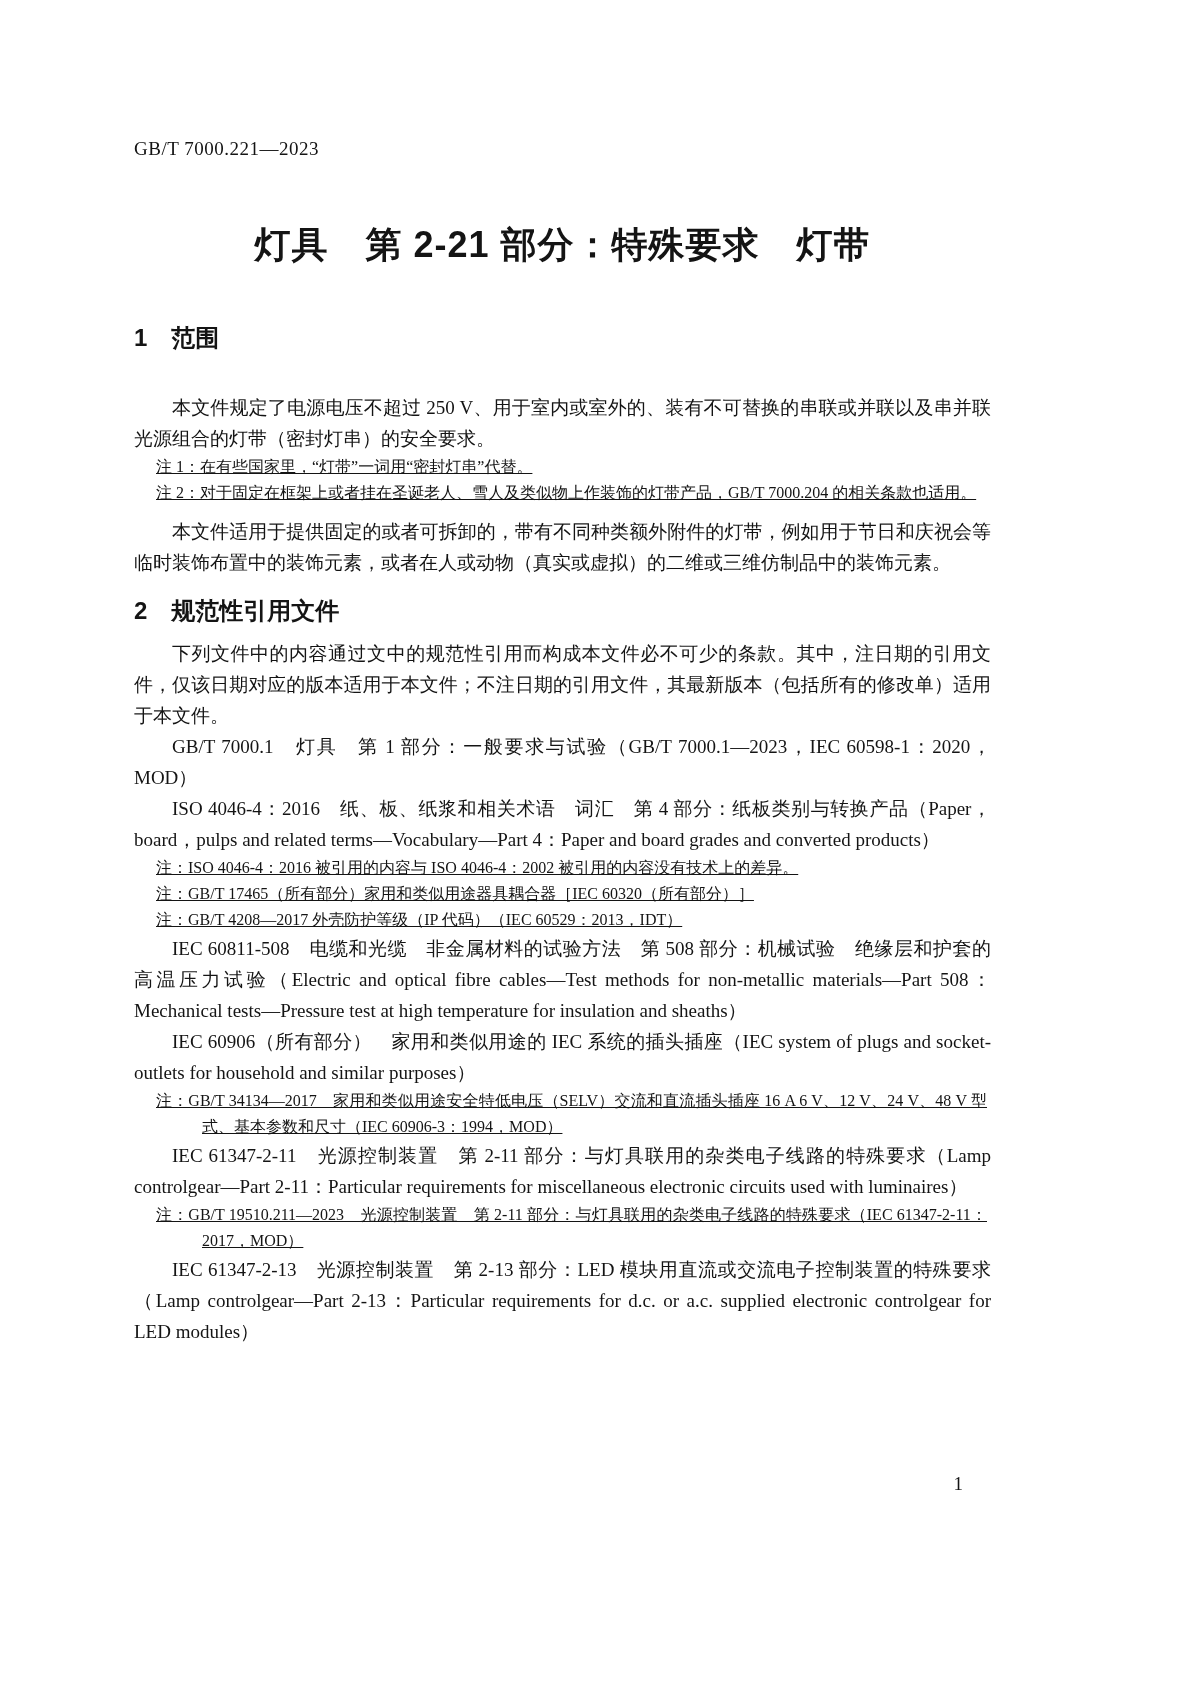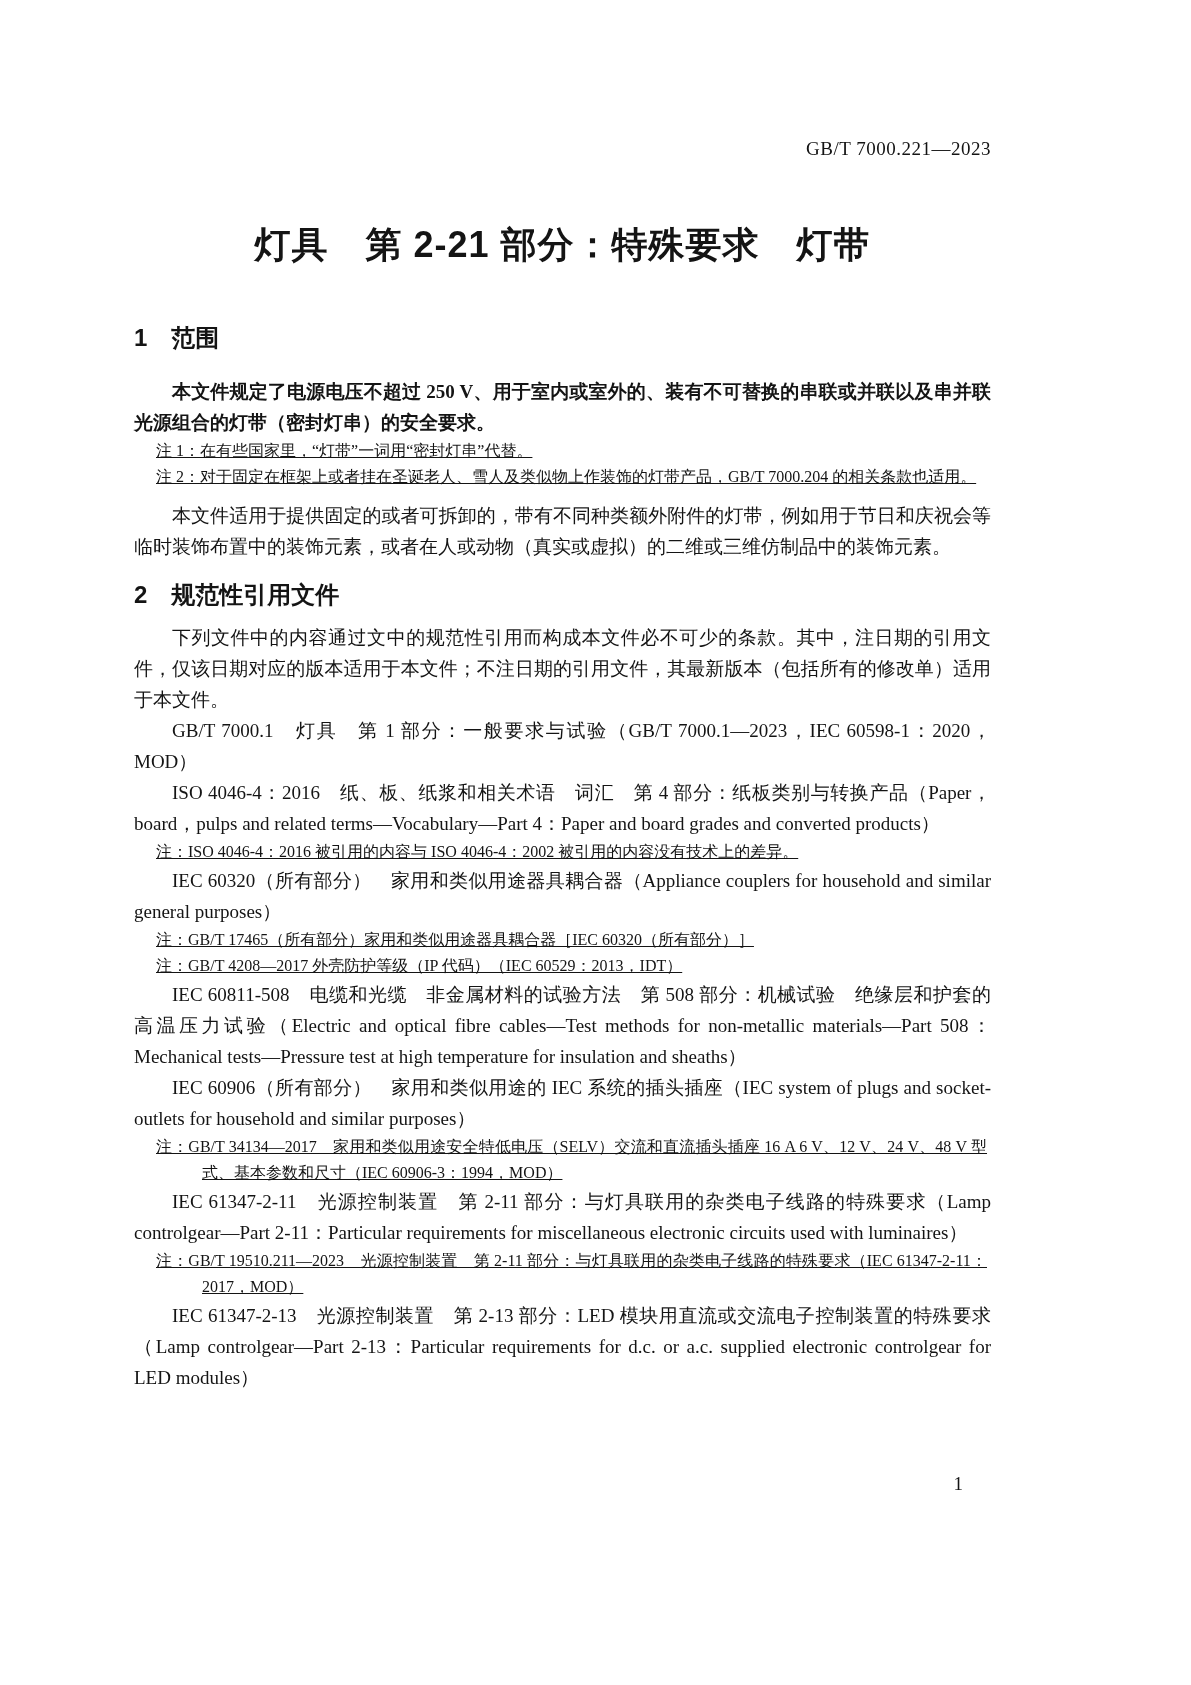--- a/index.html
+++ b/index.html
@@ -12,21 +12,20 @@
     background: #ffffff;
     color: #141414;
     font-family: "Liberation Serif", "DejaVu Serif", serif;
     padding: 138px 200px 0 134px;
     overflow: hidden;
   }
 
   .doc-number {
     font-size: 19px;
     line-height: 22px;
-    text-align: right;
     letter-spacing: 0.5px;
   }
 
   .doc-title {
     margin: 66px 0 0 0;
     font-size: 36px;
     line-height: 38px;
     text-align: center;
     font-weight: 700;
     font-family: "Liberation Sans", "DejaVu Sans", sans-serif;
@@ -43,21 +42,21 @@
   .sec1 { margin-top: 61px; }
   .sec2 { margin-top: 20px; }
 
   .body-p, .ref {
     margin: 0;
     font-size: 19px;
     line-height: 31px;
     text-align: justify;
     text-indent: 2em;
   }
-  .p1    { margin-top: 26px; font-weight: bold; }
+  .p1    { margin-top: 42px; }
   .p2    { margin-top: 10px; }
   .intro { margin-top: 15px; }
 
   .note {
     margin: 0 4px 0 22px;
     font-size: 16px;
     line-height: 26px;
     text-align: justify;
     padding-left: 46px;
     text-indent: -46px;
@@ -87,21 +86,20 @@
   <p class="note">注 2：对于固定在框架上或者挂在圣诞老人、雪人及类似物上作装饰的灯带产品，GB/T 7000.204 的相关条款也适用。</p>
   <p class="body-p p2">本文件适用于提供固定的或者可拆卸的，带有不同种类额外附件的灯带，例如用于节日和庆祝会等临时装饰布置中的装饰元素，或者在人或动物（真实或虚拟）的二维或三维仿制品中的装饰元素。</p>
 
   <h2 class="sec-heading sec2">2　规范性引用文件</h2>
 
   <p class="body-p intro">下列文件中的内容通过文中的规范性引用而构成本文件必不可少的条款。其中，注日期的引用文件，仅该日期对应的版本适用于本文件；不注日期的引用文件，其最新版本（包括所有的修改单）适用于本文件。</p>
 
   <p class="ref">GB/T 7000.1　灯具　第 1 部分：一般要求与试验（GB/T 7000.1—2023，IEC 60598-1：2020，MOD）</p>
   <p class="ref">ISO 4046-4：2016　纸、板、纸浆和相关术语　词汇　第 4 部分：纸板类别与转换产品（Paper，board，pulps and related terms—Vocabulary—Part 4：Paper and board grades and converted products）</p>
   <p class="note">注：ISO 4046-4：2016 被引用的内容与 ISO 4046-4：2002 被引用的内容没有技术上的差异。</p>
-  <p class="ref">IEC 60320（所有部分）　家用和类似用途器具耦合器（Appliance couplers for household and similar general purposes）</p>
   <p class="note">注：GB/T 17465（所有部分）家用和类似用途器具耦合器［IEC 60320（所有部分）］</p>
   <p class="note">注：GB/T 4208—2017 外壳防护等级（IP 代码）（IEC 60529：2013，IDT）</p>
   <p class="ref">IEC 60811-508　电缆和光缆　非金属材料的试验方法　第 508 部分：机械试验　绝缘层和护套的高温压力试验（Electric and optical fibre cables—Test methods for non-metallic materials—Part 508：Mechanical tests—Pressure test at high temperature for insulation and sheaths）</p>
   <p class="ref">IEC 60906（所有部分）　家用和类似用途的 IEC 系统的插头插座（IEC system of plugs and socket-outlets for household and similar purposes）</p>
   <p class="note">注：GB/T 34134—2017　家用和类似用途安全特低电压（SELV）交流和直流插头插座 16 A 6 V、12 V、24 V、48 V 型式、基本参数和尺寸（IEC 60906-3：1994，MOD）</p>
   <p class="ref">IEC 61347-2-11　光源控制装置　第 2-11 部分：与灯具联用的杂类电子线路的特殊要求（Lamp controlgear—Part 2-11：Particular requirements for miscellaneous electronic circuits used with luminaires）</p>
   <p class="note">注：GB/T 19510.211—2023　光源控制装置　第 2-11 部分：与灯具联用的杂类电子线路的特殊要求（IEC 61347-2-11：2017，MOD）</p>
   <p class="ref">IEC 61347-2-13　光源控制装置　第 2-13 部分：LED 模块用直流或交流电子控制装置的特殊要求（Lamp controlgear—Part 2-13：Particular requirements for d.c. or a.c. supplied electronic controlgear for LED modules）</p>
 
   <div class="page-number">1</div>

